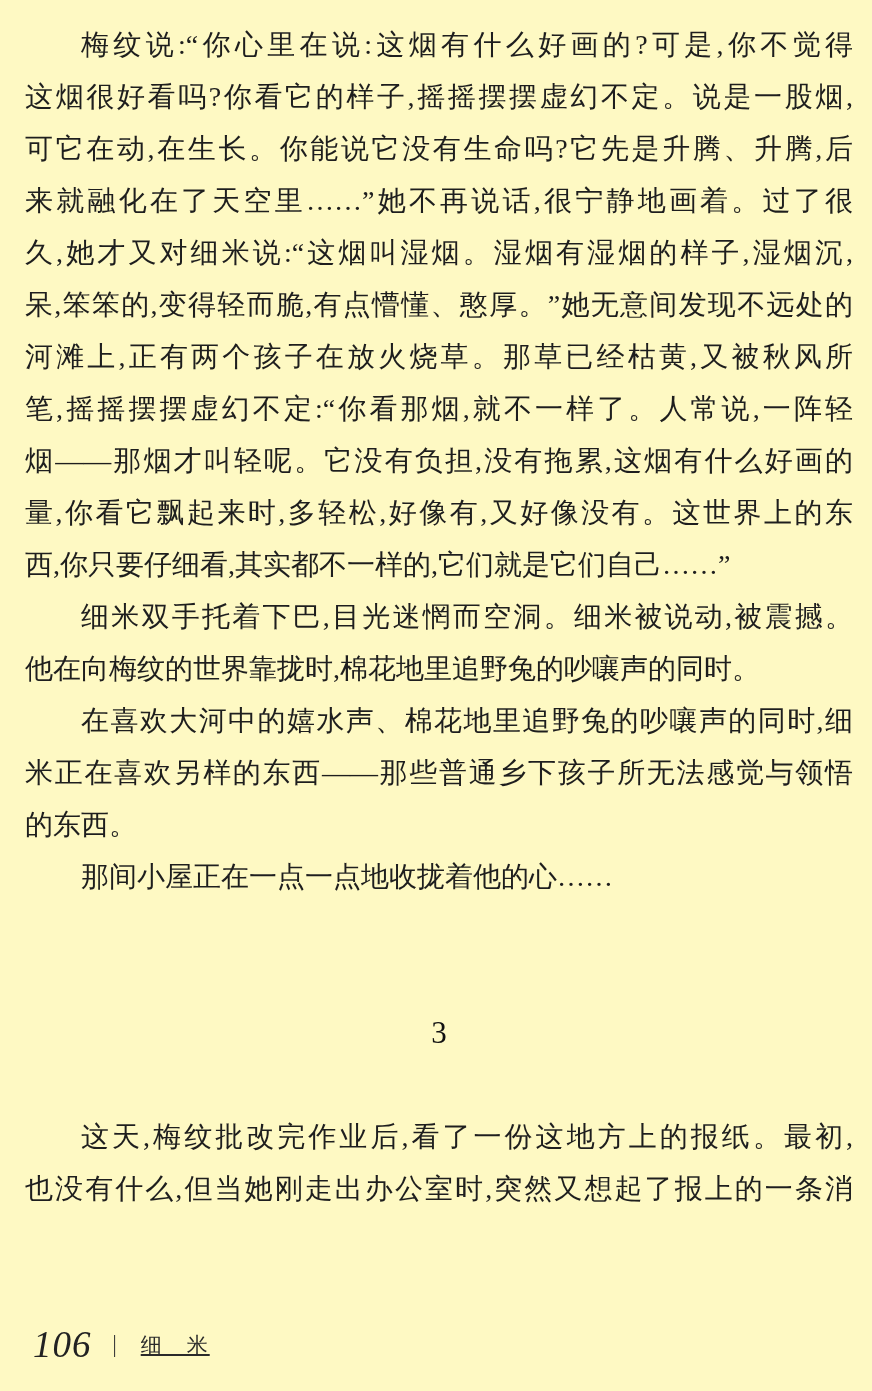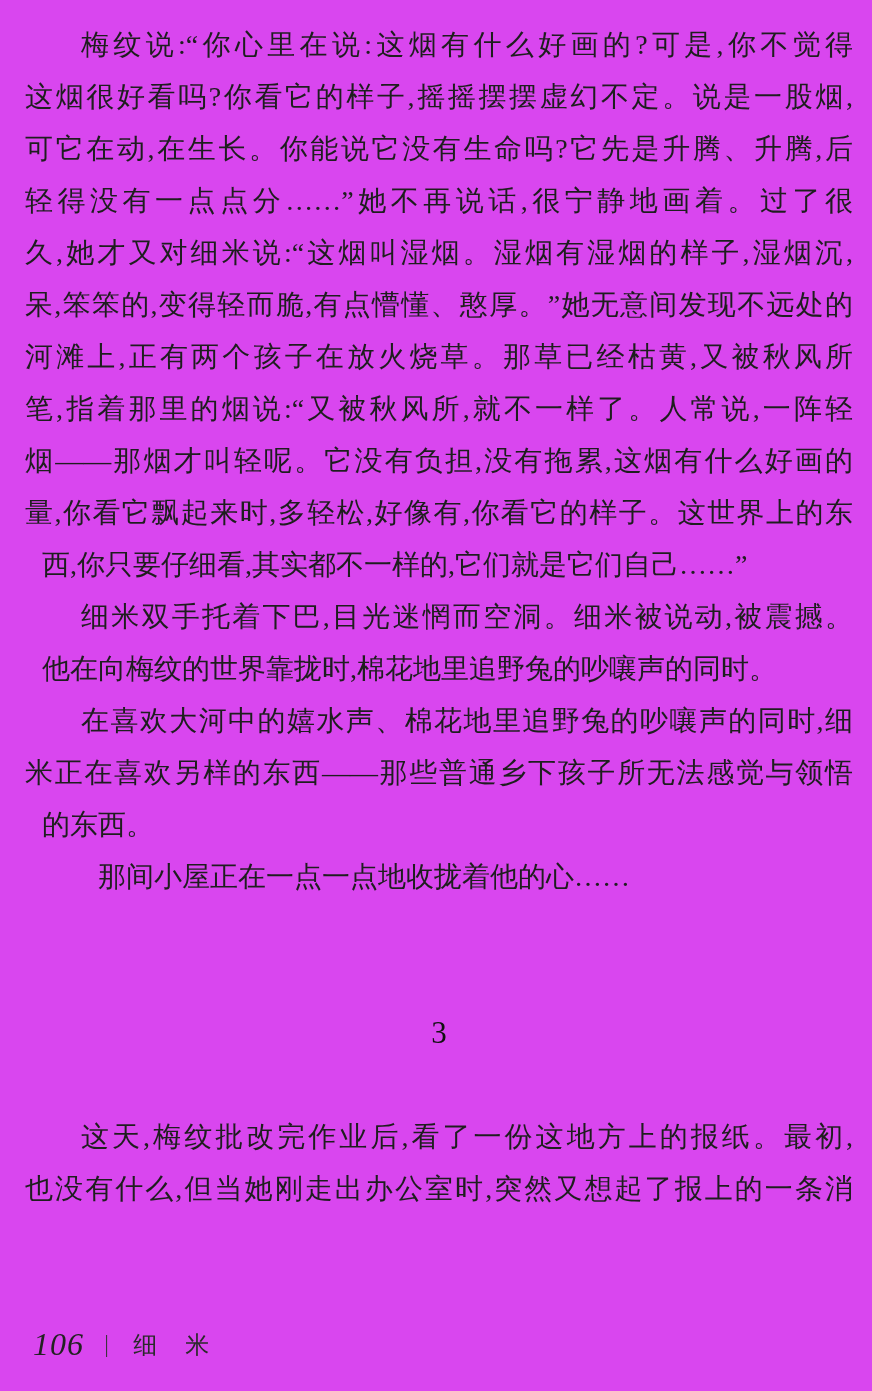--- a/index.html
+++ b/index.html
@@ -1,21 +1,21 @@
 <!DOCTYPE html>
 <html><head>
 <meta charset="utf-8">
 <style>
   * { margin: 0; padding: 0; box-sizing: border-box; }
   html, body { background: #ffffff; }
   .page {
     position: relative;
     width: 872px;
     height: 1391px;
-    background: #d946ef;
+    background: #fef9c3;
     font-family: "Liberation Serif", "DejaVu Serif", serif;
     color: #1e1e1e;
     overflow: hidden;
   }
   .body-text {
     position: absolute;
     top: 19px;
     left: 25px;
     width: 828px;
   }
@@ -23,74 +23,75 @@
   .line {
     height: 52px;
     line-height: 52px;
     font-size: 28px;
     text-align: justify;
     text-align-last: justify;
     white-space: nowrap;
     color: #1e1e1e;
   }
   .line.first { text-indent: 2em; }
-  .line.last { text-align-last: left; white-space: normal; margin-left: 17px; }
+  .line.last { text-align-last: left; white-space: normal; }
   .section-heading {
     height: 52px;
     line-height: 52px;
     margin: 104px 0 52px 0;
     text-align: center;
     font-size: 31px;
     color: #111111;
   }
   .footer {
     position: absolute;
     left: 33px;
     top: 1322px;
     height: 44px;
     display: flex;
     align-items: center;
     color: #2a2a2a;
   }
   .pagenum {
     font-style: italic;
-    font-size: 32px;
+    font-size: 37px;
     letter-spacing: 1px;
     color: #222222;
   }
   .divider {
     font-size: 26px;
     font-weight: 300;
     margin: 0 24px 0 20px;
     transform: scaleX(0.8);
     color: #333333;
   }
   .booktitle {
-    font-size: 24px;
+    font-size: 21px;
     letter-spacing: 2px;
     color: #2a2a2a;
     padding-top: 2px;
+    text-decoration: underline;
   }
 </style>
 </head>
 <body>
 
 <div class="page">
   <div class="body-text">
       <div class="para">
         <div class="line first">梅纹说:“你心里在说:这烟有什么好画的?可是,你不觉得</div>
         <div class="line">这烟很好看吗?你看它的样子,摇摇摆摆虚幻不定。说是一股烟,</div>
         <div class="line">可它在动,在生长。你能说它没有生命吗?它先是升腾、升腾,后</div>
-        <div class="line">轻得没有一点点分……”她不再说话,很宁静地画着。过了很</div>
+        <div class="line">来就融化在了天空里……”她不再说话,很宁静地画着。过了很</div>
         <div class="line">久,她才又对细米说:“这烟叫湿烟。湿烟有湿烟的样子,湿烟沉,</div>
         <div class="line">呆,笨笨的,变得轻而脆,有点懵懂、憨厚。”她无意间发现不远处的</div>
         <div class="line">河滩上,正有两个孩子在放火烧草。那草已经枯黄,又被秋风所</div>
-        <div class="line">笔,指着那里的烟说:“又被秋风所,就不一样了。人常说,一阵轻</div>
+        <div class="line">笔,摇摇摆摆虚幻不定:“你看那烟,就不一样了。人常说,一阵轻</div>
         <div class="line">烟——那烟才叫轻呢。它没有负担,没有拖累,这烟有什么好画的</div>
-        <div class="line">量,你看它飘起来时,多轻松,好像有,你看它的样子。这世界上的东</div>
+        <div class="line">量,你看它飘起来时,多轻松,好像有,又好像没有。这世界上的东</div>
         <div class="line last">西,你只要仔细看,其实都不一样的,它们就是它们自己……”</div>
       </div>
       <div class="para">
         <div class="line first">细米双手托着下巴,目光迷惘而空洞。细米被说动,被震撼。</div>
         <div class="line last">他在向梅纹的世界靠拢时,棉花地里追野兔的吵嚷声的同时。</div>
       </div>
       <div class="para">
         <div class="line first">在喜欢大河中的嬉水声、棉花地里追野兔的吵嚷声的同时,细</div>
         <div class="line">米正在喜欢另样的东西——那些普通乡下孩子所无法感觉与领悟</div>
         <div class="line last">的东西。</div>

